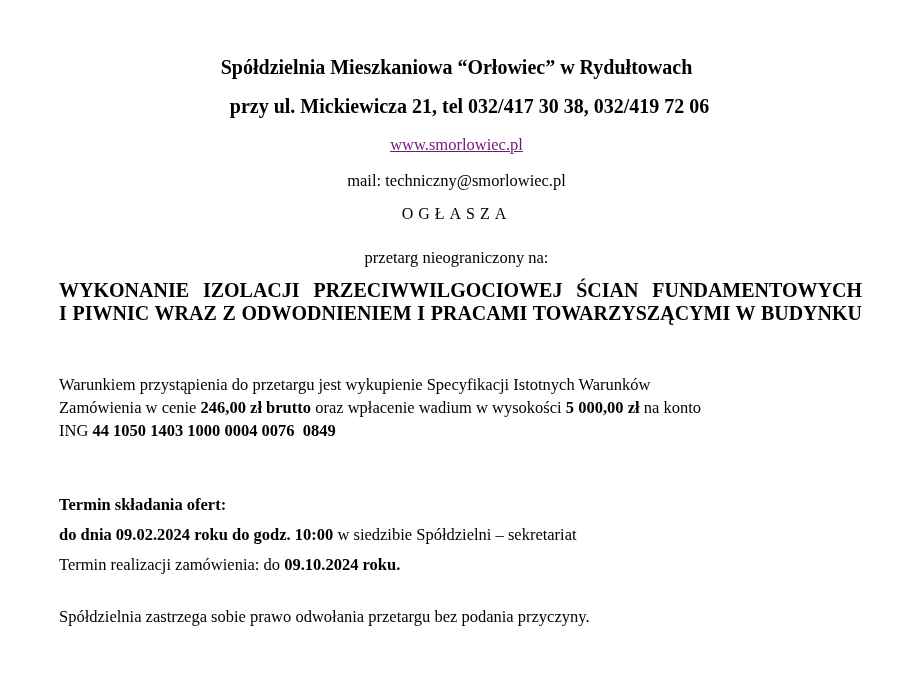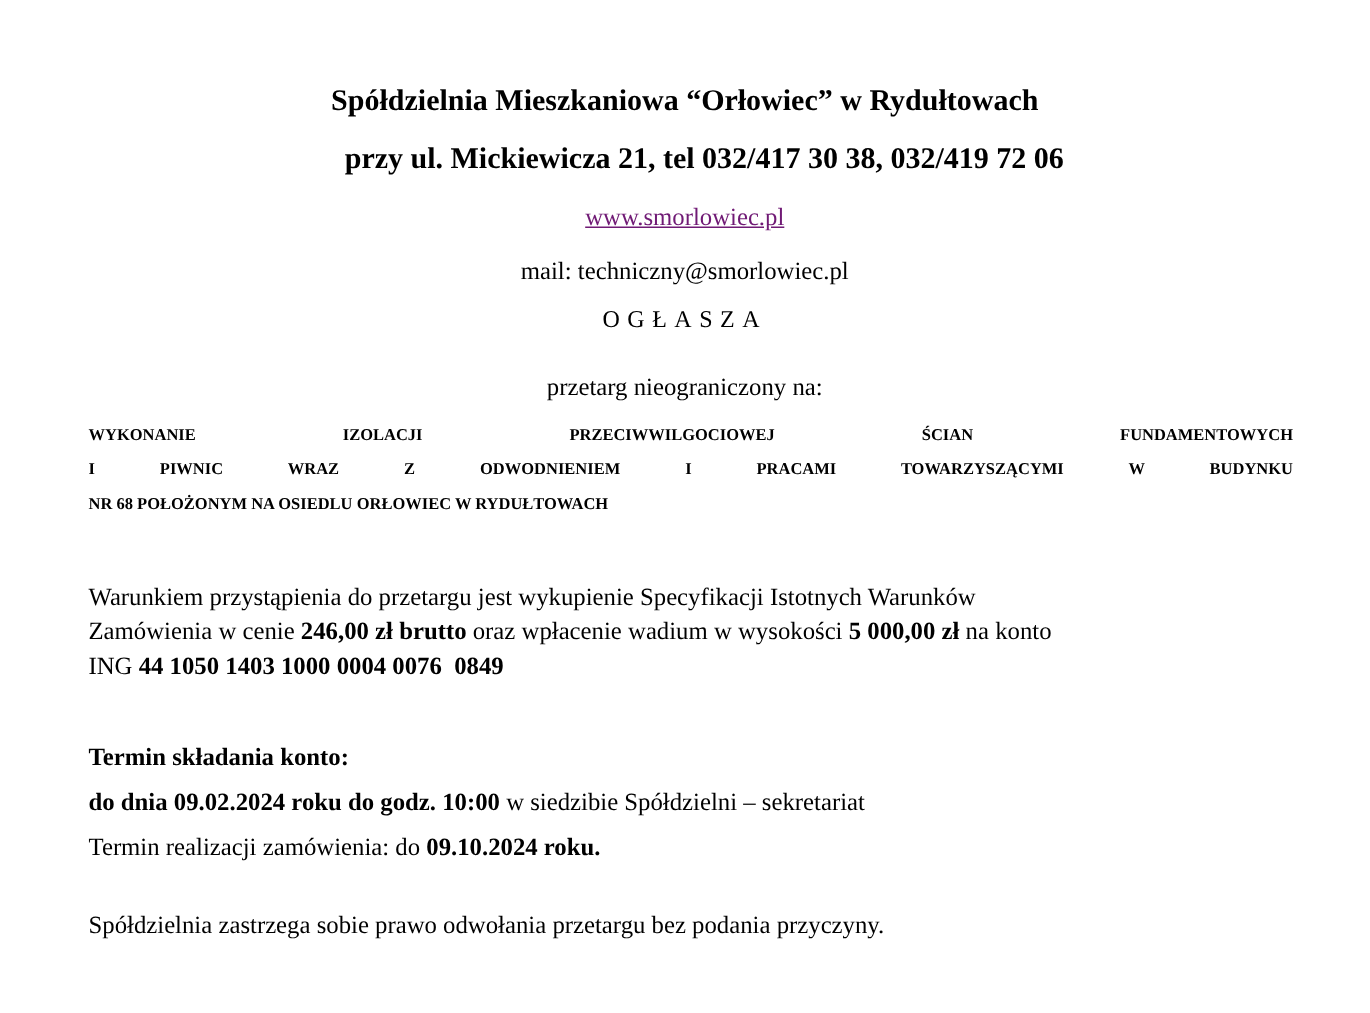--- a/index.html
+++ b/index.html
@@ -48,21 +48,21 @@
     .spaced {
       letter-spacing: 5px;
       font-size: 16px;
     }
     .subject {
       position: absolute;
       left: 59px;
       width: 803px;
       top: 279px;
       font-weight: bold;
-      font-size: 11px;
+      font-size: 20px;
       line-height: 23px;
       text-align: justify;
     }
     .subject span {
       display: block;
     }
     .subject .justify-line {
       text-align: justify;
       text-align-last: justify;
     }
@@ -94,30 +94,29 @@
     <span>techniczny@smorlowiec.pl</span>
   </div>
 
   <div class="line center spaced" style="top:205px;">OGŁASZA</div>
 
   <div class="line center normal" style="top:248px;">przetarg nieograniczony na:</div>
 
   <div class="subject">
     <span class="justify-line">WYKONANIE IZOLACJI PRZECIWWILGOCIOWEJ ŚCIAN FUNDAMENTOWYCH</span>
     <span class="justify-line">I PIWNIC WRAZ Z ODWODNIENIEM I PRACAMI TOWARZYSZĄCYMI W BUDYNKU</span>
-    <span>NR 68 POŁOŻONYM NA OSIEDLU ORŁOWIEC W RYDUŁTOWACH</span>
   </div>
 
-  <div class="para" style="top:386px;">
+  <div class="para" style="top:373px;">
     <span class="row">Warunkiem przystąpienia do przetargu jest wykupienie Specyfikacji Istotnych Warunków</span>
     <span class="row"><span>Zamówienia w cenie </span><b>246,00 zł brutto</b><span> oraz wpłacenie wadium w wysokości </span><b>5 000,00 zł</b><span> na konto</span></span>
     <span class="row"><span>ING </span><b style="white-space:pre;">44 1050 1403 1000 0004 0076  0849</b></span>
   </div>
 
   <div class="para" style="top:490px; line-height:30px;">
-    <span class="row"><b>Termin składania konto:</b></span>
+    <span class="row"><b>Termin składania ofert:</b></span>
     <span class="row"><b>do dnia 09.02.2024 roku do godz. 10:00</b><span> w siedzibie Spółdzielni – sekretariat</span></span>
     <span class="row"><span>Termin realizacji zamówienia: do </span><b>09.10.2024 roku.</b></span>
   </div>
 
   <div class="para" style="top:605px;">Spółdzielnia zastrzega sobie prawo odwołania przetargu bez podania przyczyny.</div>
 
 </div>
 
 </body></html>

